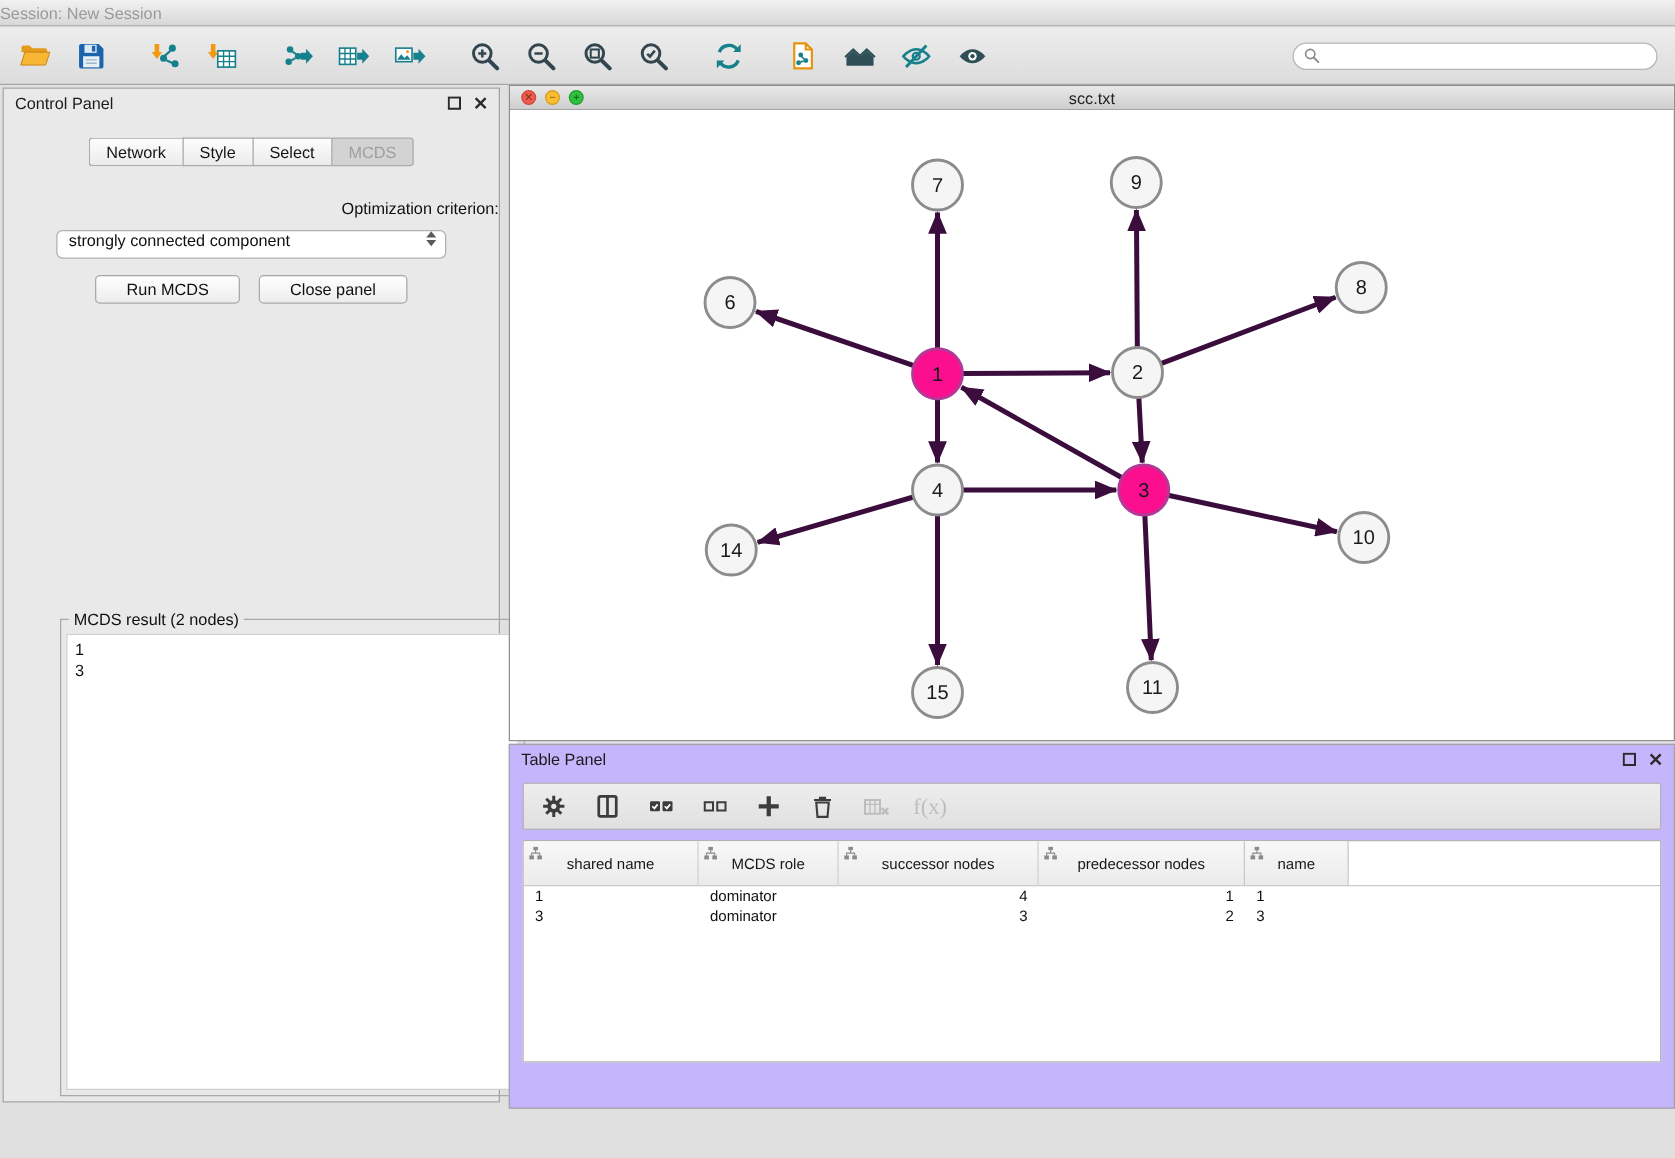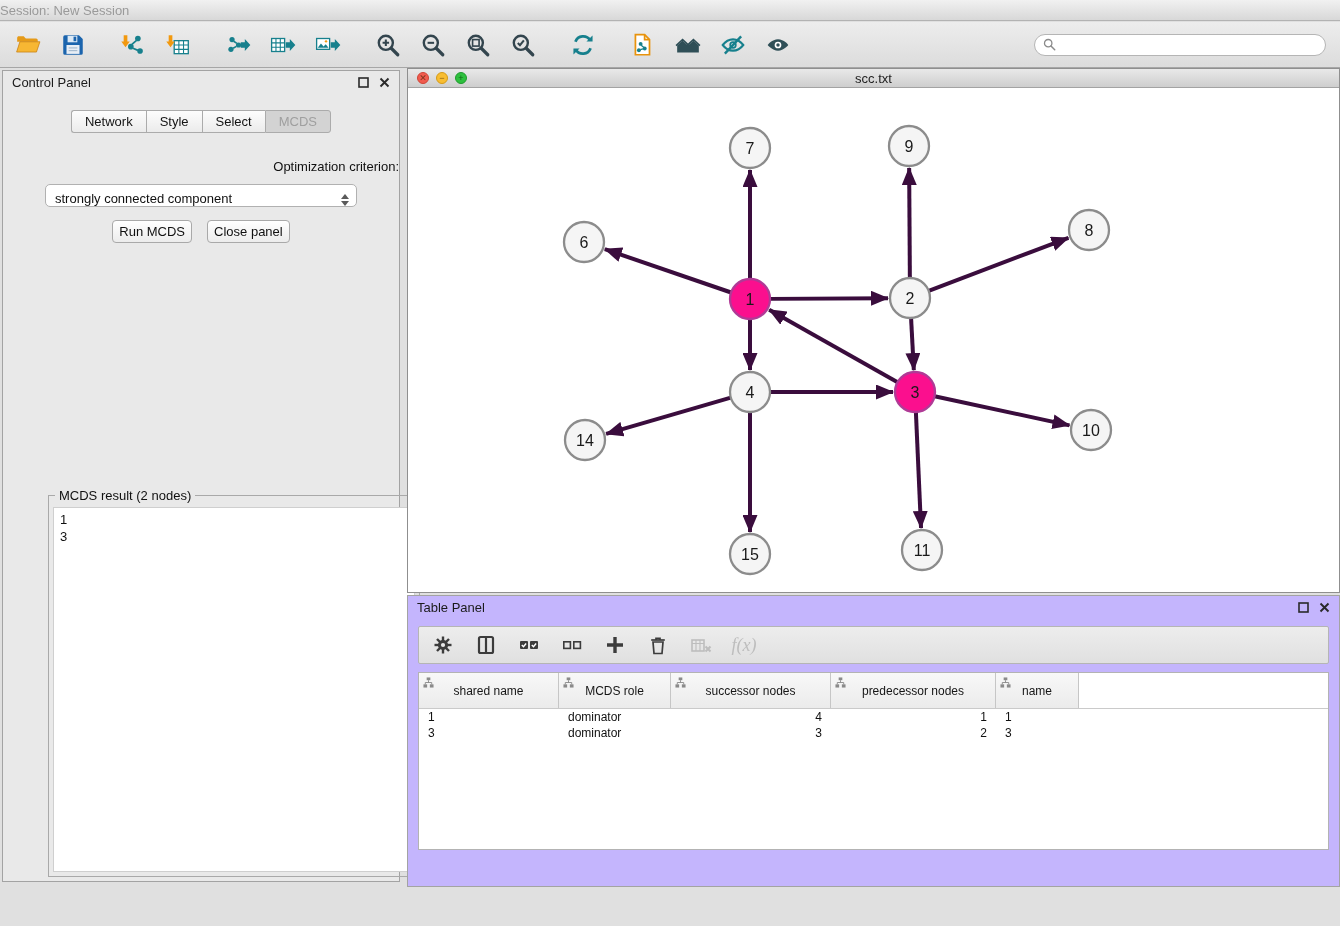--- a/index.html
+++ b/index.html
@@ -32,26 +32,26 @@
   .win-btn { width:12px; height:12px; display:flex; align-items:center; justify-content:center; cursor:default; }
   .win-btn svg { width:11px; height:11px; }
   .cp-tabs { display:flex; justify-content:center; margin-top:16px;align-items:center; }
   .tab { font-size:13px; padding:3px 13px; background:linear-gradient(#fdfdfd,#ebebeb);
     border:1px solid #ababab; border-right:none; color:#141414; cursor:default; }
   .tab:first-child { border-radius:3px 0 0 3px; }
   .tab:last-child { border-right:1px solid #ababab; border-radius:0 3px 3px 0; }
   .tab.active { background:#d3d3d3; color:#9f9f9f; }
   .opt-label { text-align:right; margin-top:26px; font-size:13px; color:#101010; }
   .cp-select { margin:10px auto 0; width:312px; height:23px; background:#fff; border:1px solid #b1b1b1;
-    border-radius:5px; display:flex; align-items:flex-end; padding:0 4px 0 9px; font-size:13px; color:#101010; cursor:default; }
+    border-radius:5px; display:flex; align-items:flex-start; padding:0 4px 0 9px; font-size:13px; color:#101010; cursor:default; }
   .stepper { margin-left:auto; display:flex; flex-direction:column; gap:2px; padding-right:3px; }
   .stepper .up { width:0; height:0; border-left:4px solid transparent; border-right:4px solid transparent; border-bottom:5px solid #5a5a5a; }
   .stepper .down { width:0; height:0; border-left:4px solid transparent; border-right:4px solid transparent; border-top:5px solid #5a5a5a; }
   .cp-buttons { display:flex; justify-content:center; gap:15px; margin-top:13px; }
-  .btn { font-size:13px; padding:3px 6px; background:linear-gradient(#ffffff,#ececec);
+  .btn { font-size:13px; padding:3px 24px; background:linear-gradient(#ffffff,#ececec);
     border:1px solid #a9a9a9; border-radius:4px; color:#101010; cursor:default; }
   .mcds-fieldset { position:absolute; left:12px; top:424px; width:372px; height:382px;
     border:1px solid #a9a9a9;margin-left:33px; }
   .mcds-legend { position:absolute; top:-8px; left:6px; background:#e9e9e9; padding:0 4px; font-size:13px; color:#101010; }
   .mcds-box { position:absolute; left:4px; right:4px; top:11px; bottom:4px; background:#fff; border:1px solid #cfcfcf; padding:3px 6px; overflow:hidden; }
   .mcds-line { font-size:13px; color:#101010; line-height:17px; }
 
   
   .network-window { position:absolute; left:407px; top:68px; width:933px; height:525px;
     border:1px solid #8f8f8f; background:#fff; }
@@ -67,21 +67,21 @@
   .nw-canvas svg { width:100%; height:100%; display:block; }
 
   
   .table-panel { position:absolute; left:407px; top:595px; width:933px; height:292px;
     background:#c4b5fd; border:1px solid #a3a3a3; }
   .tp-toolbar { position:absolute; left:10px; right:10px; top:30px; height:38px;
     background:linear-gradient(#ededed,#e0e0e0); border:1px solid #b5b5b5; border-radius:2px;
     display:flex; align-items:center; padding:0 12px; gap:19px; }
   .tt-icon { width:24px; height:24px; display:flex; align-items:center; justify-content:center; cursor:default; }
   .tt-icon svg { width:22px; height:22px; }
-  .fx { font-family:"Liberation Serif", serif; font-style:italic; font-size:18px; color:#bdbdbd; }
+  .fx { font-family:"Liberation Serif", serif; font-size:18px; color:#bdbdbd; }
   .tp-table { position:absolute; left:10px; right:10px; top:76px; bottom:36px; background:#fff; border:1px solid #b3b3b3; overflow:hidden; }
   .thead { display:flex; height:36px; border-bottom:1px solid #cacaca; }
   .th { position:relative; display:flex; align-items:center; justify-content:center; font-size:12px; color:#161616;
     background:linear-gradient(#f8f8f8,#ebebeb); border-right:1px solid #c6c6c6; cursor:default; }
   .th .sort-ic { position:absolute; left:4px; top:4px; }
   .trow { display:flex; height:16px; align-items:center; font-size:12px; color:#101010; }
   .td { padding:0 9px; overflow:hidden; white-space:nowrap; }
   .tp-tabs { position:absolute; bottom:5px; left:0; right:0; display:flex; justify-content:center; gap:2px; }
   .tp-tab { font-size:13px; padding:3px 12px; background:linear-gradient(#fdfdfd,#ebebeb);
     border:1px solid #ababab; border-radius:3px; color:#141414; cursor:default; }

